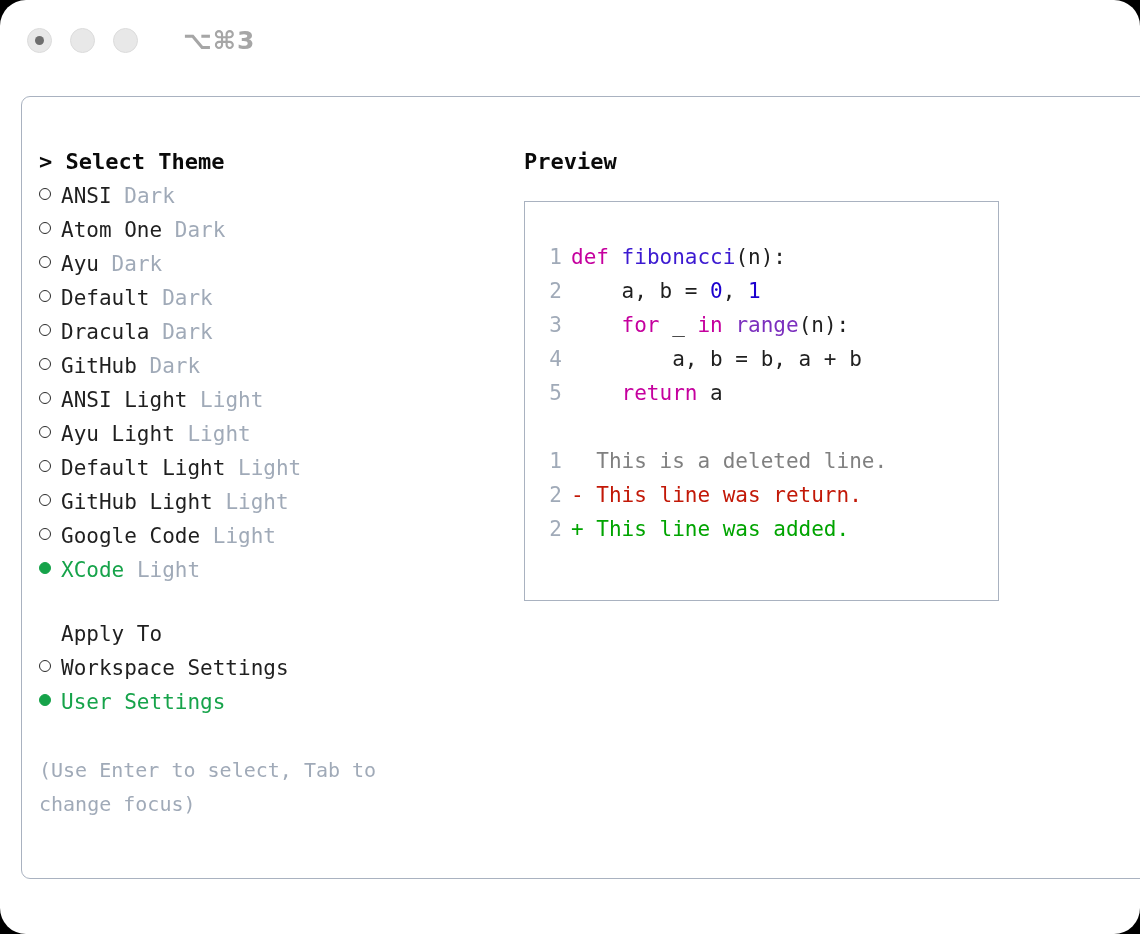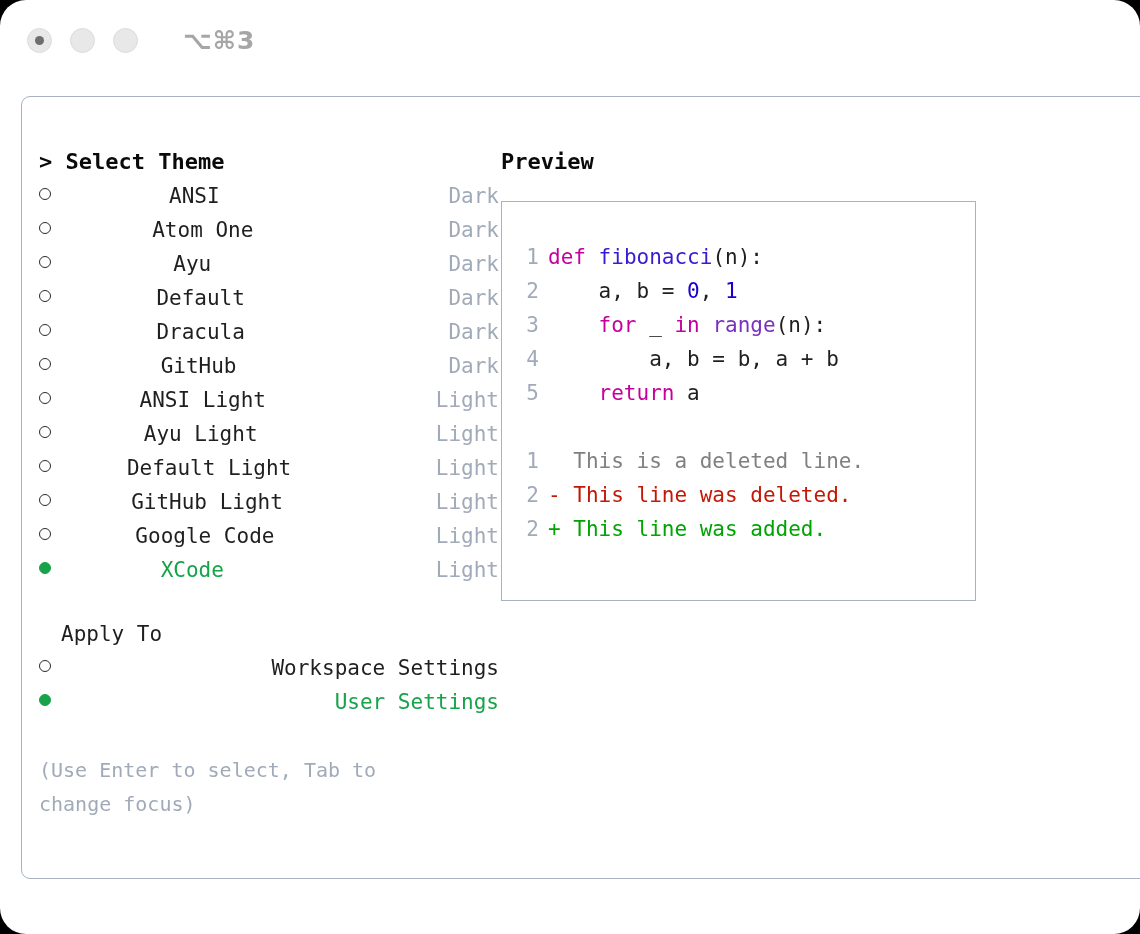--- a/index.html
+++ b/index.html
@@ -79,40 +79,39 @@
 
   
   .left-col {
     position: absolute;
     left: 17px;
     top: 48px;
     width: 460px;
   }
   .right-col {
     position: absolute;
-    left: 479px;
+    left: 502px;
     top: 48px;
     width: 500px;
   }
 
   .heading {
     font-size: 22px;
     font-weight: bold;
     color: #0a0a0a;
     line-height: 34px;
     white-space: pre;
   }
 
   .opt-row {
     display: flex;
     align-items: baseline;
     line-height: 34px;
     font-size: 21px;
     white-space: pre;
-    justify-content: space-between;
   }
   .marker {
     display: inline-block;
     width: 22px;
     flex: 0 0 22px;
     font-size: 21px;
     line-height: 34px;
   }
   .marker .circ {
     display: inline-block;
@@ -255,21 +254,21 @@
           <div id="code-lines">
               <div class="code-line"><span class="gutter">1</span><span class="code-text"><span class="tok-kw">def</span><span class="tok-pl"> </span><span class="tok-fn">fibonacci</span><span class="tok-pl">(n):</span></span></div>
               <div class="code-line"><span class="gutter">2</span><span class="code-text"><span class="tok-pl">    a, b = </span><span class="tok-num">0</span><span class="tok-pl">, </span><span class="tok-num">1</span></span></div>
               <div class="code-line"><span class="gutter">3</span><span class="code-text"><span class="tok-pl">    </span><span class="tok-kw">for</span><span class="tok-pl"> _ </span><span class="tok-kw">in</span><span class="tok-pl"> </span><span class="tok-bi">range</span><span class="tok-pl">(n):</span></span></div>
               <div class="code-line"><span class="gutter">4</span><span class="code-text"><span class="tok-pl">        a, b = b, a + b</span></span></div>
               <div class="code-line"><span class="gutter">5</span><span class="code-text"><span class="tok-pl">    </span><span class="tok-kw">return</span><span class="tok-pl"> a</span></span></div>
             </div>
           <div class="blank-line"></div>
           <div id="diff-lines">
               <div class="code-line"><span class="gutter">1</span><span class="diff-ctx">  This is a deleted line.</span></div>
-              <div class="code-line"><span class="gutter">2</span><span class="diff-del">- This line was deleted.</span></div>
+              <div class="code-line"><span class="gutter">2</span><span class="diff-del">- This line was return.</span></div>
               <div class="code-line"><span class="gutter">2</span><span class="diff-add">+ This line was added.</span></div>
             </div>
         </div>
       </div>
 
     </div>
   </div>
 </div>
 
 </body></html>

